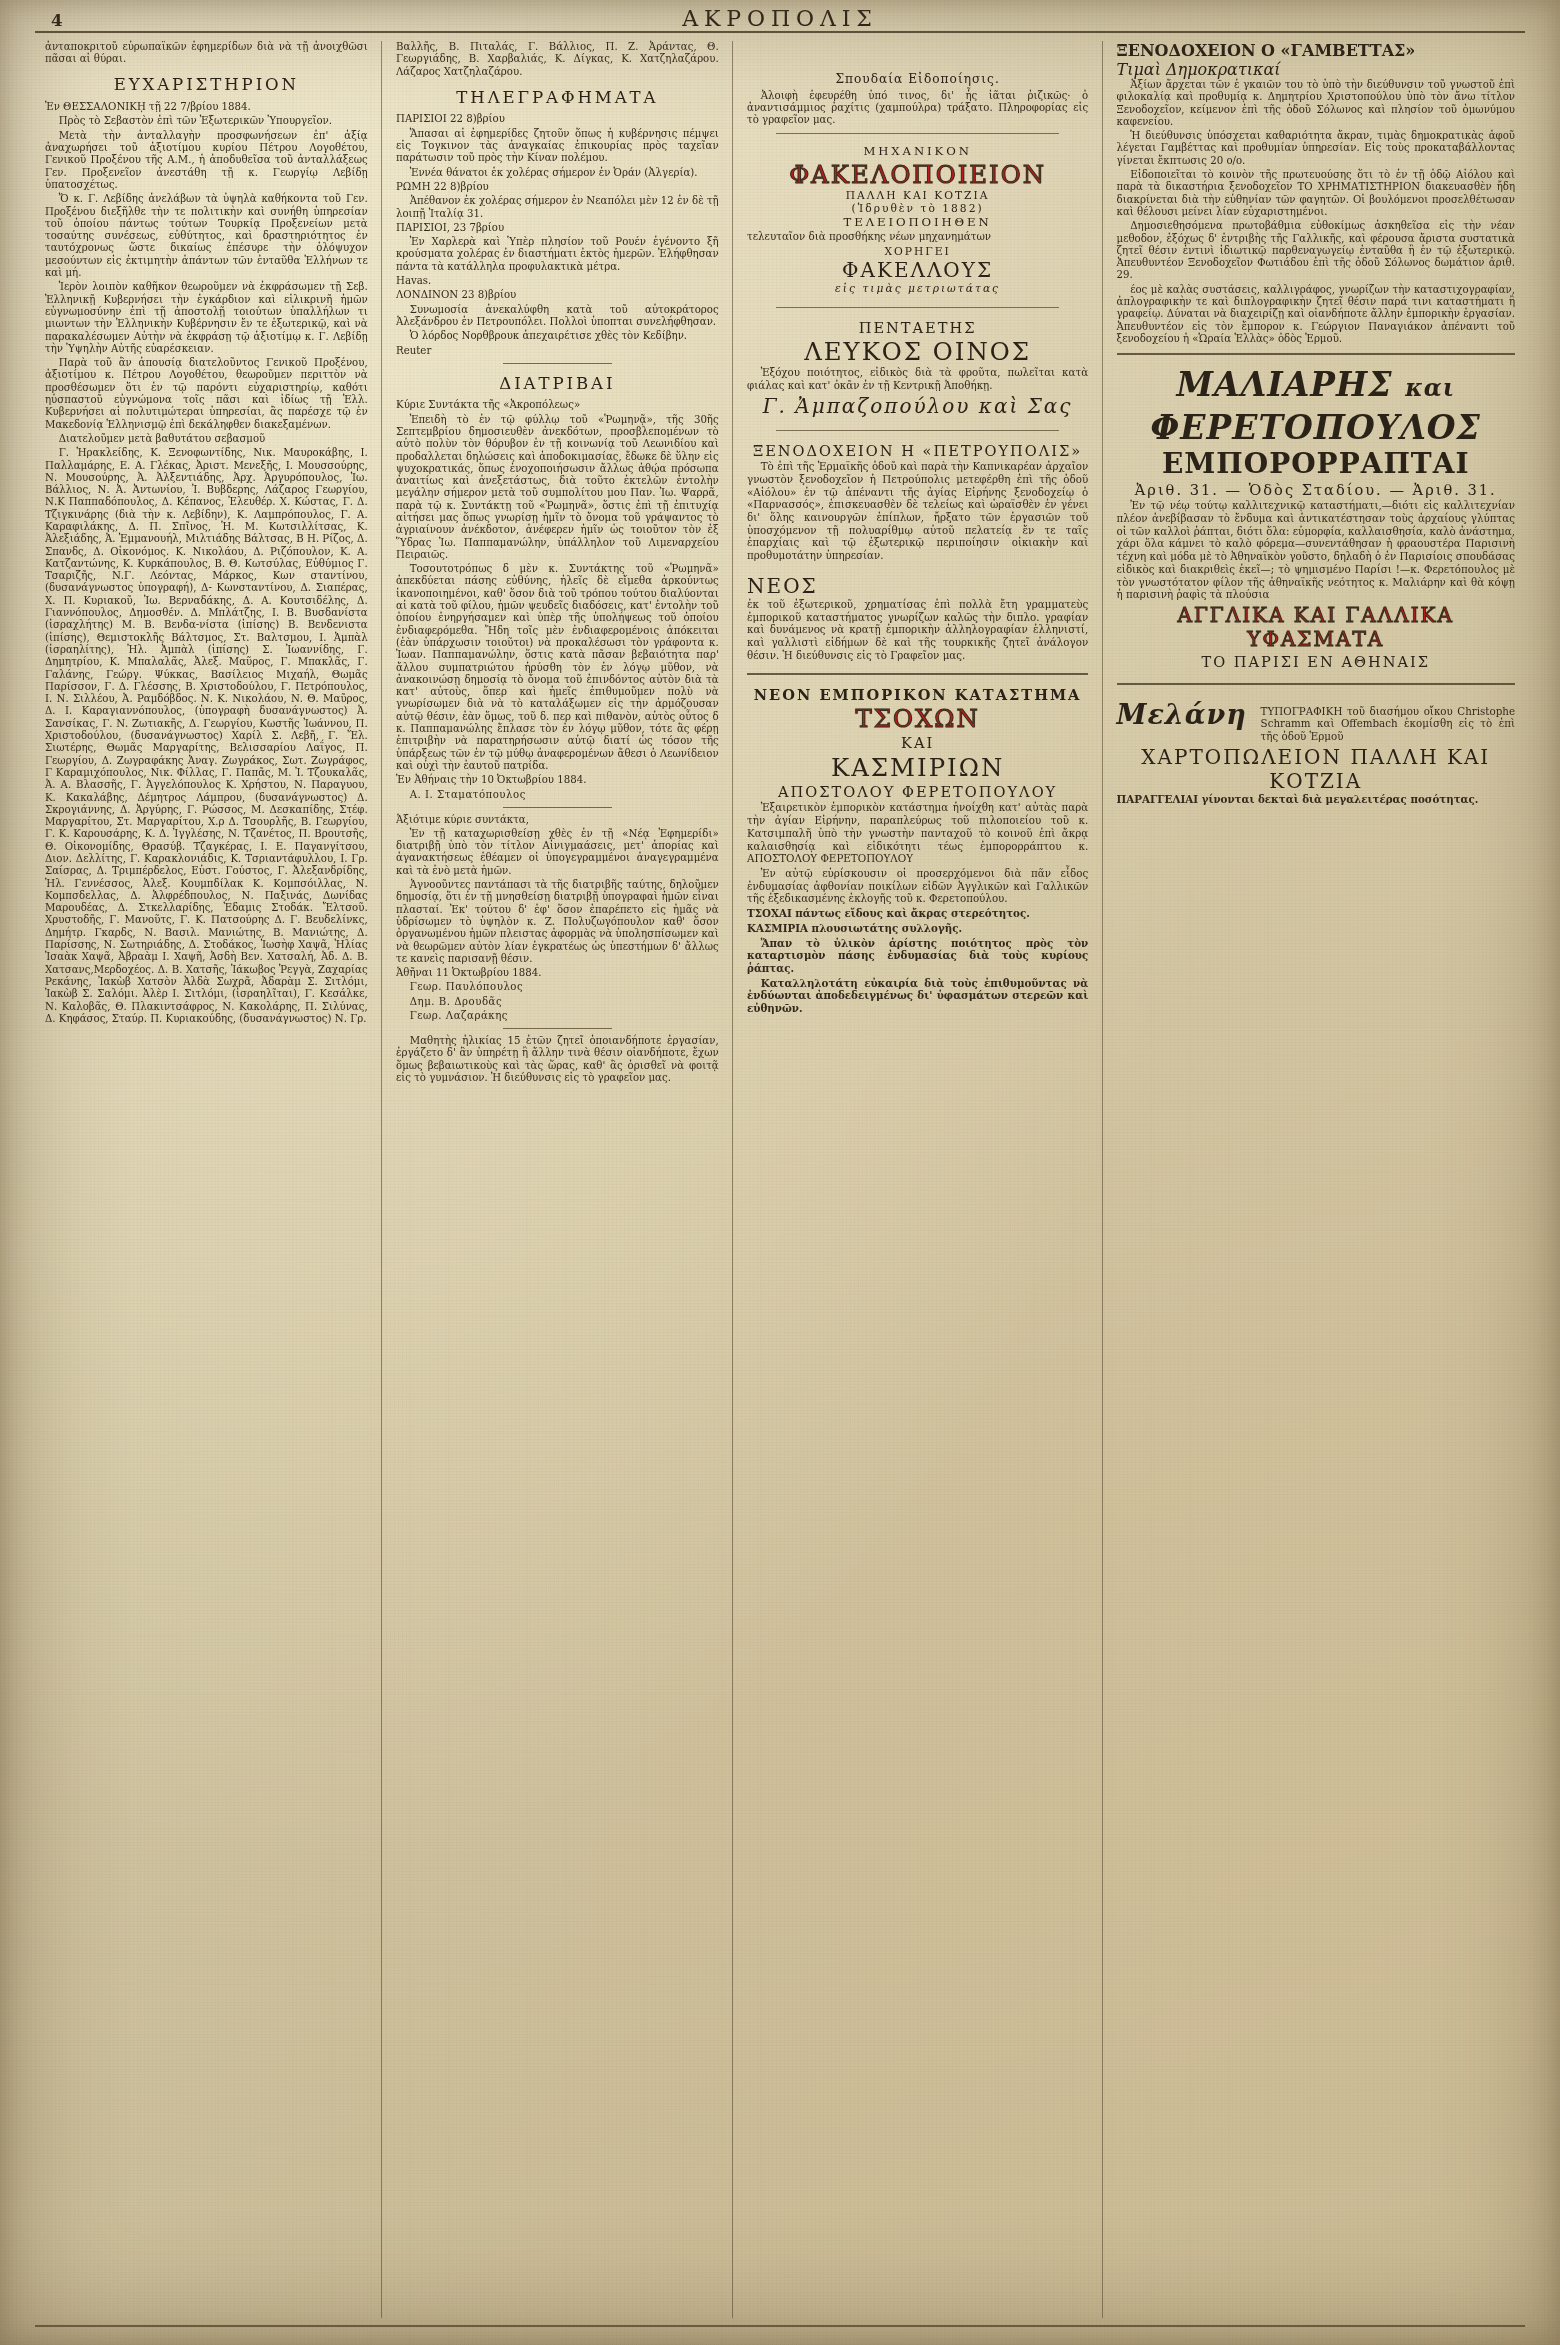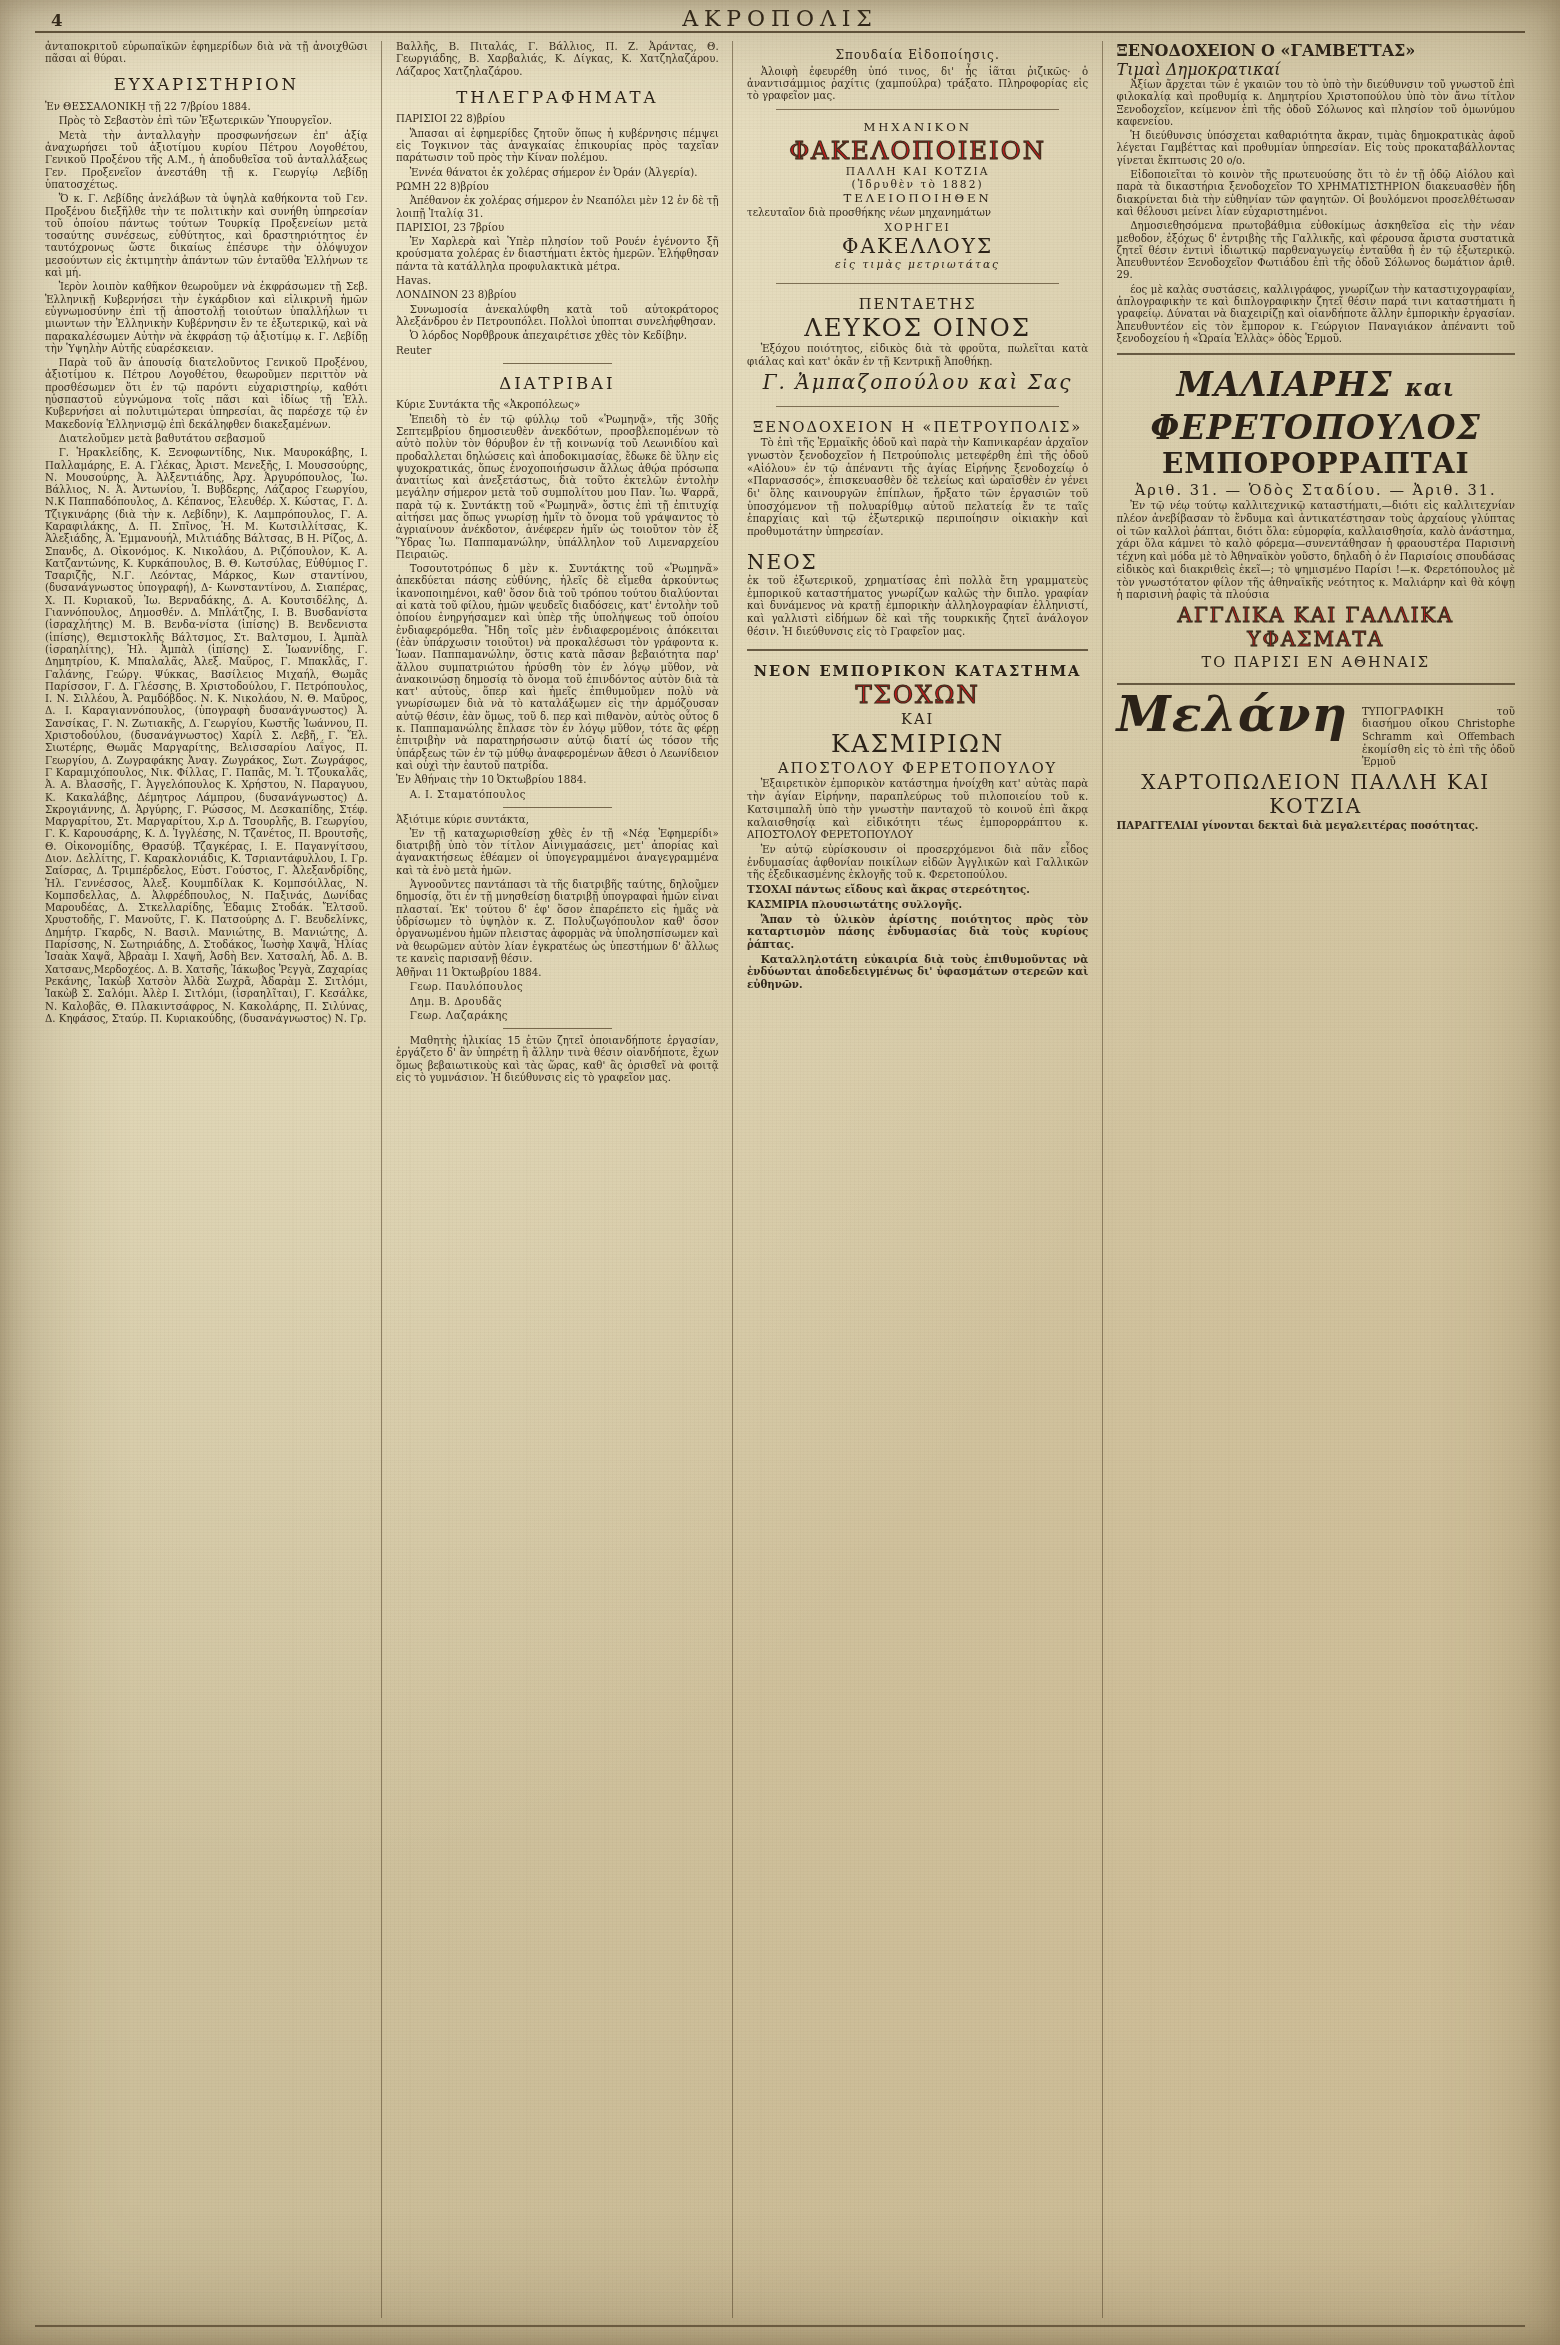--- a/index.html
+++ b/index.html
@@ -53,21 +53,21 @@
     background:#4a3c27;opacity:.7;
   }
 
   .cols{
     position:absolute;left:45px;top:41px;right:45px;bottom:27px;
     display:flex;
   }
   .col{position:relative;}
   .c1{width:332px;}
   .c2{width:332px;}
-  .c3{width:351px;}
+  .c3{width:351px;margin-top:24px;}
   .c4{width:410px;}
   .vrule{
     width:1px;background:#5a4a30;opacity:.6;margin:0 13.7px;
   }
 
   .col p{
     margin:0 0 2px 0;
     font-size:10.2px;
     line-height:12.3px;
     text-align:justify;
@@ -292,21 +292,21 @@
         <div class="mid">Ἀριθ. 31. — Ὁδὸς Σταδίου. — Ἀριθ. 31.</div>
         <p class="small">Ἐν τῷ νέῳ τούτῳ καλλιτεχνικῷ καταστήματι,—διότι εἰς καλλιτεχνίαν πλέον ἀνεβίβασαν τὸ ἔνδυμα καὶ ἀντικατέστησαν τοὺς ἀρχαίους γλύπτας οἱ τῶν καλλοὶ ῥάπται, διότι ὅλα: εὐμορφία, καλλαισθησία, καλὸ ἀνάστημα, χάρι ὅλα κάμνει τὸ καλὸ φόρεμα—συνεντάθησαν ἡ φραουστέρα Παρισινὴ τέχνη καὶ μόδα μὲ τὸ Ἀθηναϊκὸν γοῦστο, δηλαδὴ ὁ ἐν Παρισίοις σπουδάσας εἰδικὸς καὶ διακριθεὶς ἐκεῖ—; τὸ ψημισμένο Παρίσι !—κ. Φερετόπουλος μὲ τὸν γνωστότατον φίλον τῆς ἀθηναϊκῆς νεότητος κ. Μαλιάρην καὶ θὰ κόψῃ ἡ παρισινὴ ῥαφὶς τὰ πλούσια</p>
         <div class="big2 outline">ΑΓΓΛΙΚΑ ΚΑΙ ΓΑΛΛΙΚΑ ΥΦΑΣΜΑΤΑ</div>
         <div class="mid spaced2">ΤΟ ΠΑΡΙΣΙ ΕΝ ΑΘΗΝΑΙΣ</div>
       </div>
 
       <hr class="wide">
 
       <div class="ad">
         <div style="display:flex;align-items:flex-start;gap:13.7px">
-          <div class="fakelogo" style="flex:0 0 auto;font-size:49px">Μελάνη</div>
+          <div class="fakelogo" style="flex:0 0 auto;font-size:27px">Μελάνη</div>
           <p class="small noind" style="flex:1 1 auto;margin-top:9.8px">ΤΥΠΟΓΡΑΦΙΚΗ τοῦ διασήμου οἴκου Christophe Schramm καὶ Offembach ἐκομίσθη εἰς τὸ ἐπὶ τῆς ὁδοῦ Ἑρμοῦ</p>
         </div>
         <div class="big2">ΧΑΡΤΟΠΩΛΕΙΟΝ ΠΑΛΛΗ ΚΑΙ ΚΟΤΖΙΑ</div>
         <p class="small bold noind center">ΠΑΡΑΓΓΕΛΙΑΙ γίνονται δεκταὶ διὰ μεγαλειτέρας ποσότητας.</p>
       </div>
     </div>
 
   </div>
 </div>
 

